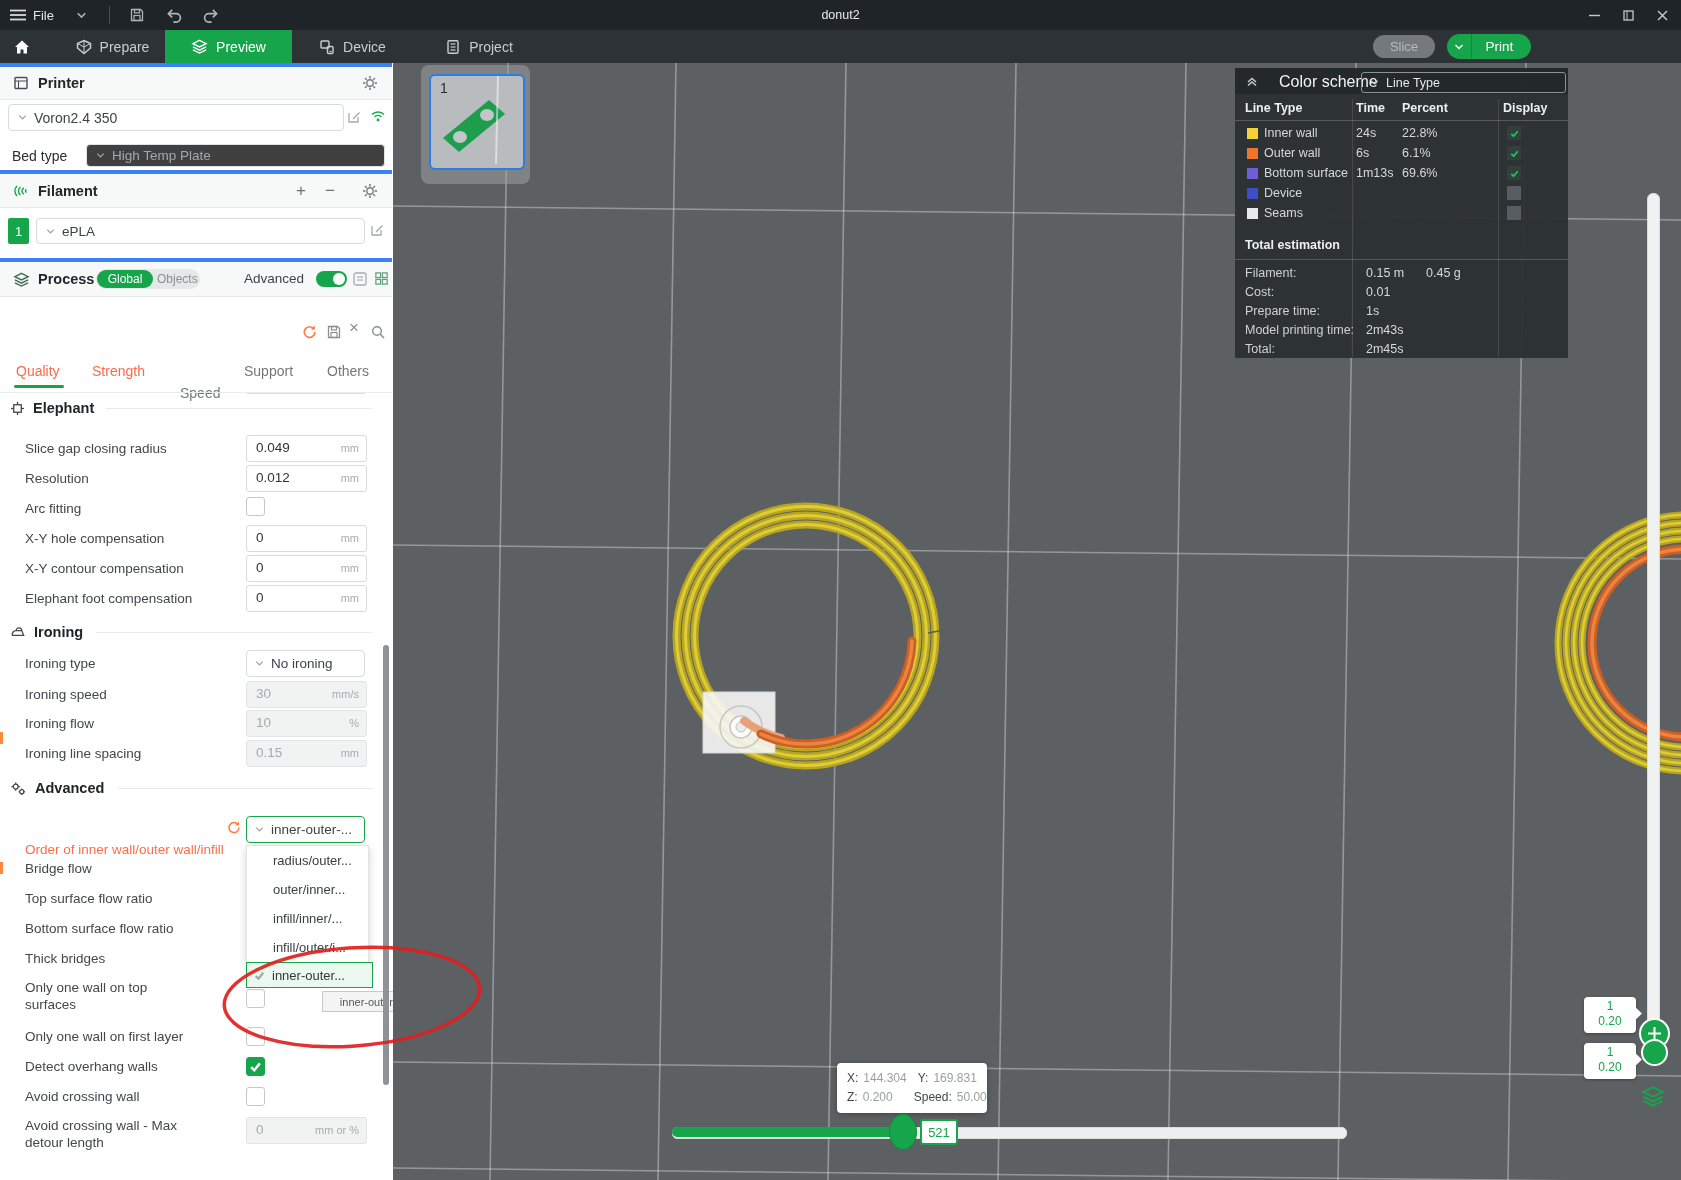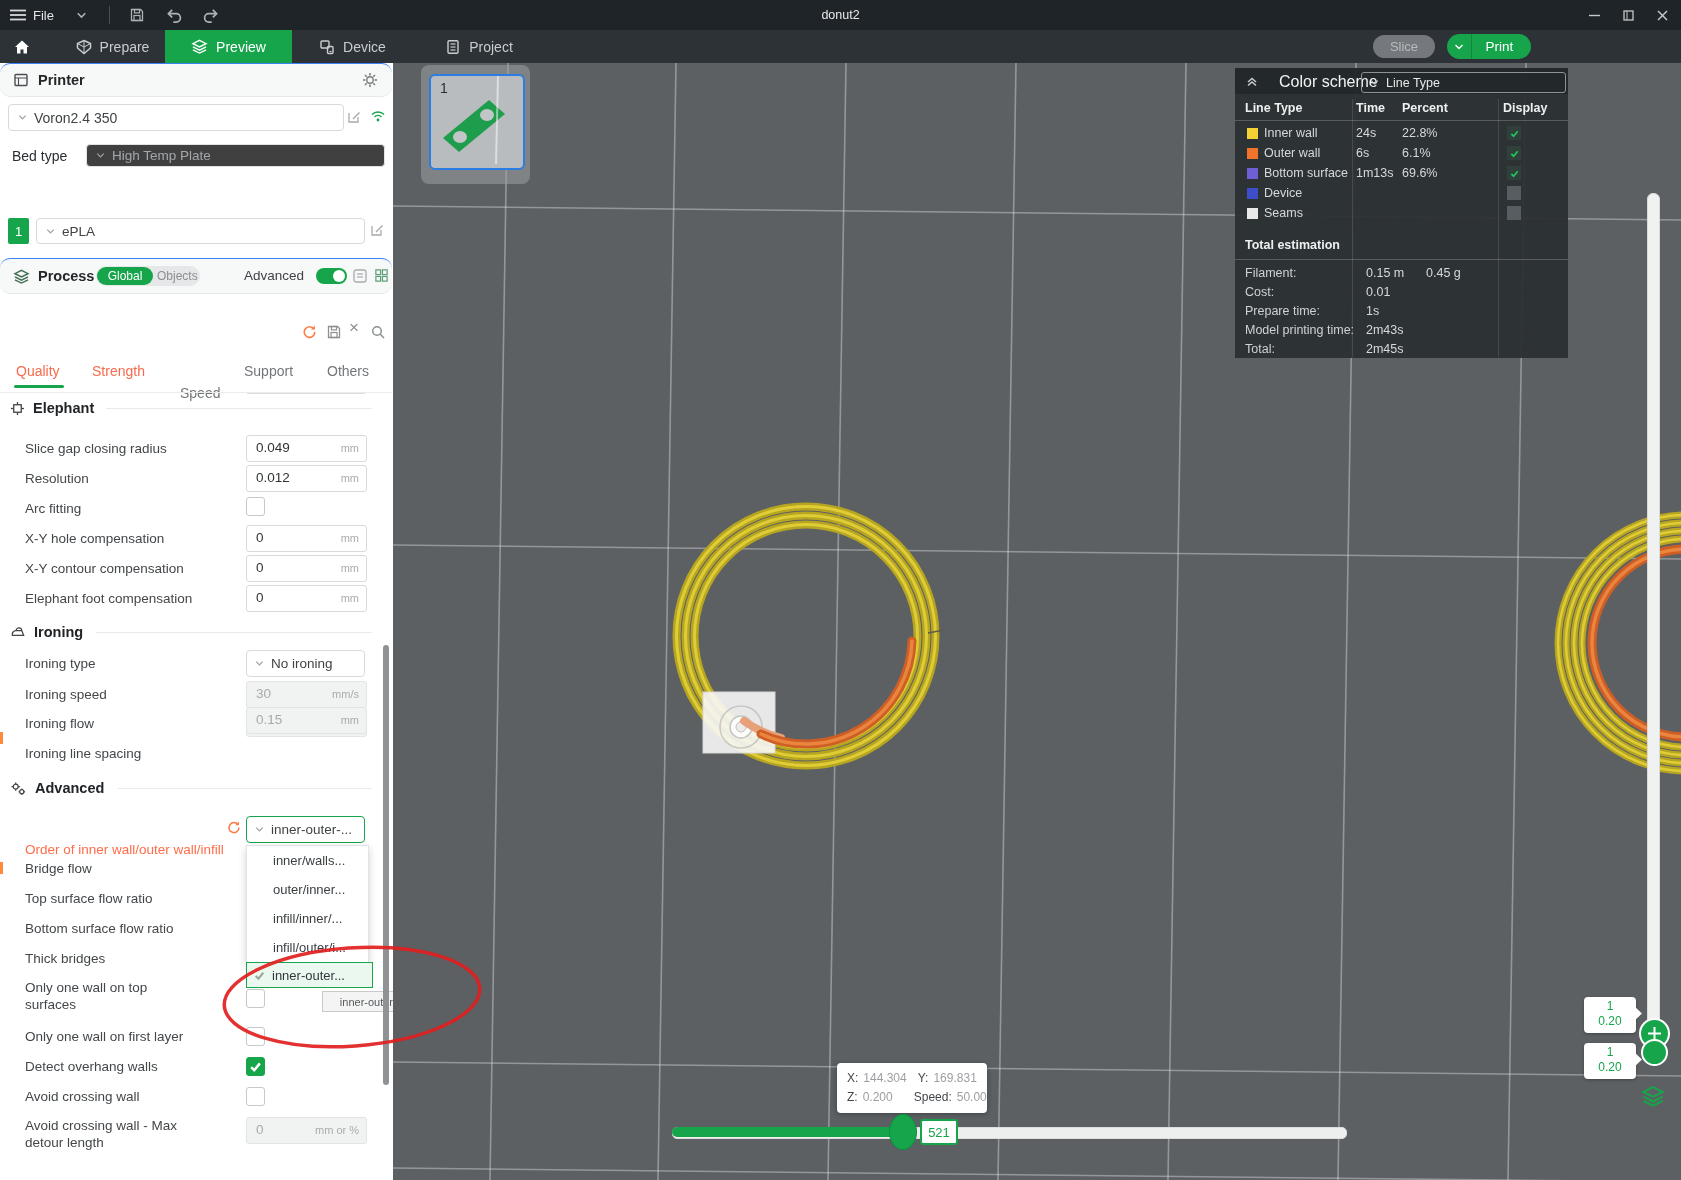--- a/index.html
+++ b/index.html
@@ -20,22 +20,22 @@
     color:#C9CDD0;font-size:14px;}
   .nav-tab.active{background:#17A54B;color:#fff;}
   #btn-slice{position:absolute;left:1373px;top:5px;width:62px;height:23px;border-radius:12px;background:#75797D;
     color:#B7BBBD;font-size:13px;display:flex;align-items:center;justify-content:center;}
   #btn-print{position:absolute;left:1447px;top:4px;width:84px;height:25px;border-radius:13px;background:#17A54B;
     display:flex;align-items:center;color:#fff;font-size:13.5px;}
   #btn-print .chev-part{width:24px;height:25px;display:flex;align-items:center;justify-content:center;border-right:1px solid rgba(0,0,0,.18);}
   #btn-print .lbl{flex:1;text-align:center;padding-right:4px;}
   
   #sidebar{position:absolute;left:0;top:63px;width:393px;height:1117px;background:#FFFFFF;border-right:1px solid #C7CBCE;}
-  .strip{position:absolute;left:0;width:392px;background:#F7F8F8;border-bottom:1px solid #E7E9E9;border-top:1px solid #3b82f6;
-    display:flex;align-items:center;border-radius:10px;}
+  .strip{position:absolute;left:0;width:392px;background:#F7F8F8;border-bottom:1px solid #E7E9E9;border-top:4px solid #3b82f6;
+    display:flex;align-items:center;}
   .strip .t{font-size:14.5px;font-weight:bold;color:#23272A;}
   .cmb{position:absolute;background:#fff;border:1px solid #D8DADB;border-radius:4px;display:flex;align-items:center;
     font-size:13.5px;color:#3F4346;gap:6px;padding:0 8px;}
   .cmb.dis{background:#404040;border-color:#E2E3E4;color:#A3A7A9;}
   .chev{width:11px;height:11px;color:#9EA2A5;flex:0 0 auto;}
   .sl{position:absolute;left:25px;font-size:13.5px;color:#43474A;line-height:17px;}
   .sl.mod{color:#FF6C49;margin-top:35px;}
   .nb{position:absolute;left:246px;width:119px;height:25px;border:1px solid #D8DADB;border-radius:3px;background:#fff;}
   .nb .nv{position:absolute;left:9px;top:4px;font-size:13.5px;color:#303437;}
   .nb .nu{position:absolute;right:7px;top:6px;font-size:11px;color:#A8ACAE;}
@@ -353,20 +353,33 @@
     </span>
 
   <div class="abs" style="left:12px;top:85px;font-size:14px;color:#2A2E31;">Bed type</div>
   <div class="cmb dis" style="left:86px;top:81px;width:281px;height:21px;">
     <svg class="chev">
         <use href="#s-chev"></use>
       </svg>
     <span>High Temp Plate</span>
   </div>
 
+  <div class="strip" style="top:107px;height:33px;">
+    <svg class="i" style="margin-left:13px;color:#17A54B">
+        <use href="#s-spool"></use>
+      </svg>
+    <span class="t" style="margin-left:9px;">Filament</span>
+    <span style="position:absolute;right:86px;color:#6B6F72;font-size:17px;line-height:17px;">+</span>
+    <span style="position:absolute;right:57px;color:#6B6F72;font-size:17px;line-height:17px;">−</span>
+    <span style="position:absolute;right:14px;color:#7C8083;">
+        <svg class="i">
+          <use href="#s-gear"></use>
+        </svg>
+      </span>
+  </div>
   <div class="abs" style="left:8px;top:155px;width:21px;height:26px;background:#17A54B;color:#fff;font-size:13px;display:flex;align-items:center;justify-content:center;border-radius:2px;">1</div>
   <div class="cmb" style="left:36px;top:155px;width:311px;height:24px;">
     <svg class="chev">
         <use href="#s-chev"></use>
       </svg>
     <span>ePLA</span>
   </div>
   <span class="abs" style="left:369px;top:159px;color:#A7ABAE">
       <svg class="i">
         <use href="#s-edit"></use>
@@ -477,21 +490,21 @@
   <div class="nb dis" style="top:618px;">
       <span class="nv">30</span>
       <span class="nu">mm/s</span>
     </div>
   <span class="sl" style="top:652px;">Ironing flow</span>
   <div class="nb dis" style="top:647px;">
       <span class="nv">10</span>
       <span class="nu">%</span>
     </div>
   <span class="sl" style="top:682px;">Ironing line spacing</span>
-  <div class="nb dis" style="top:644px;text-decoration:underline;">
+  <div class="nb dis" style="top:677px;text-decoration:underline;">
       <span class="nv">0.15</span>
       <span class="nu">mm</span>
     </div>
 
   <div class="sec-h" style="top:717px;">
     <svg style="width:17px;height:15px;color:#43474A">
         <use href="#s-gears2"></use>
       </svg>
     <span>Advanced</span>
   </div>
@@ -526,21 +539,21 @@
     </div>
   <span class="sl" style="top:1025px;">Avoid crossing wall</span>
   <div class="ck" style="top:1024px;"></div>
   <span class="sl" style="top:1054px;width:185px;">Avoid crossing wall - Max detour length</span>
   <div class="nb dis" style="top:1054px;">
       <span class="nv">0</span>
       <span class="nu">mm or %</span>
     </div>
 
   <div id="dd-list">
-    <div class="opt">inner/walls...</div>
+    <div class="opt">radius/outer...</div>
     <div class="opt">outer/inner...</div>
     <div class="opt">infill/inner/...</div>
     <div class="opt">infill/outer/i...</div>
   </div>
   <div id="dd-sel">
     <svg style="width:13px;height:13px;color:#9AA89F">
         <use href="#s-check"></use>
       </svg>
     <span>inner-outer...</span>
   </div>

